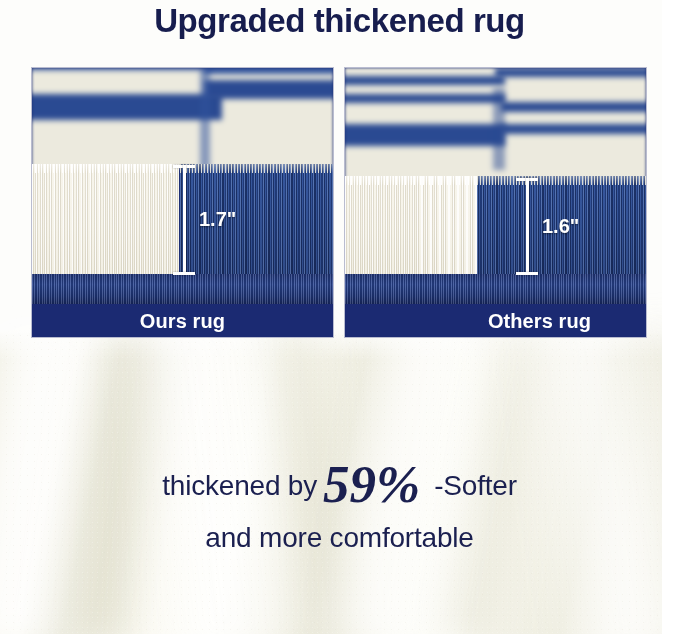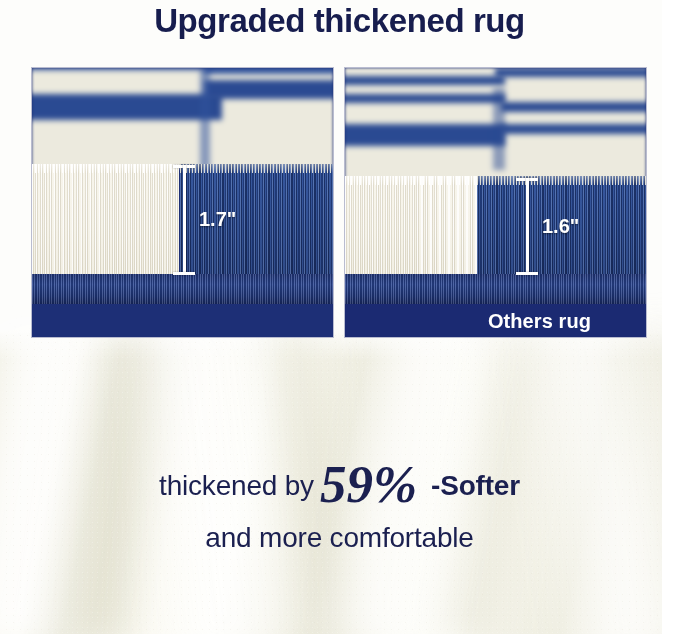--- a/index.html
+++ b/index.html
@@ -289,21 +289,21 @@
   .cap-percent {
     font-family: "Liberation Serif", serif;
     font-style: italic;
     font-weight: 700;
     font-size: 53px;
     letter-spacing: 0px;
     vertical-align: -7px;
     margin: 0 4px 0 6px;
     color: #1b2050;
   }
-  .cap-softer { margin-left: 10px; font-weight: bold; }
+  .cap-softer { margin-left: 10px; }
   .caption-l2 {
     top: 518px;
     font-size: 28px;
     font-weight: 400;
     letter-spacing: -0.2px;
     line-height: 40px;
   }
 </style>
 </head>
 <body>
@@ -347,20 +347,23 @@
 
     <div class="base-strip" style="top:206px; height:30px;"></div>
 
     <div class="measure" style="left:141px; top:97px; height:110px; width:90px;">
       <div class="cap top"></div>
       <div class="shaft"></div>
       <div class="cap bot"></div>
       <div class="mval">1.7"</div>
     </div>
 
+    <div class="label-band" style="top:236px; height:35px;">
+      <span>Ours rug</span>
+    </div>
   </div>
 
   <div class="panel right">
 
     <div class="rug-back" style="height:112px;">
       <div class="stripe st-a"></div>
       <div class="stripe st-b"></div>
       <div class="stripe st-c"></div>
       <div class="stripe st-d"></div>
       <div class="stripe st-e"></div>

